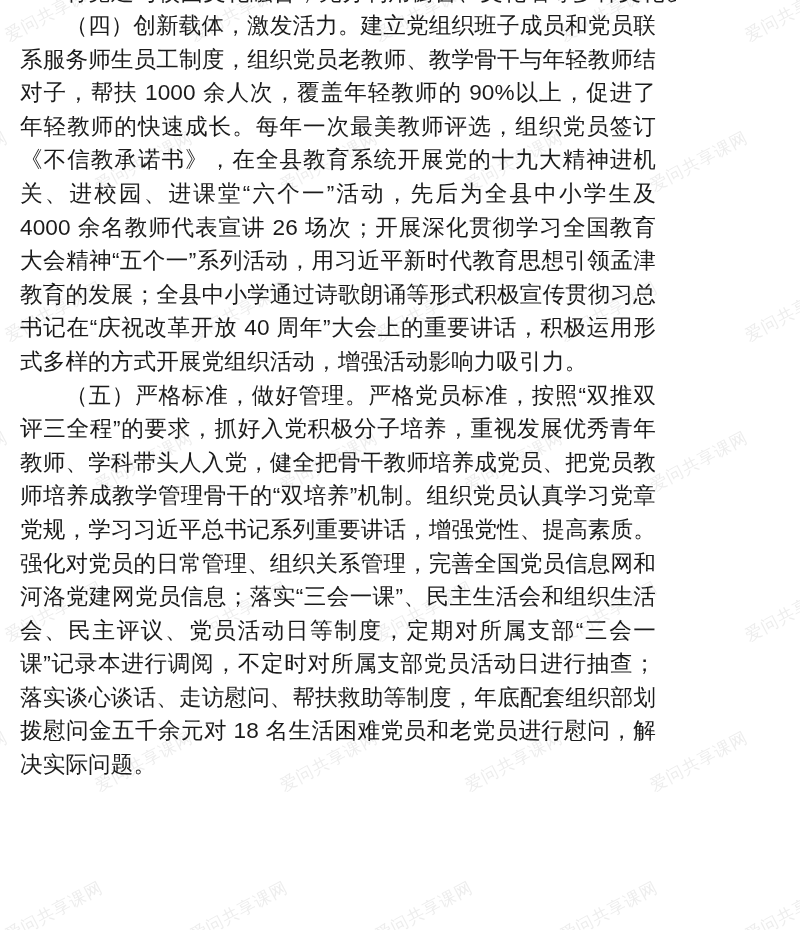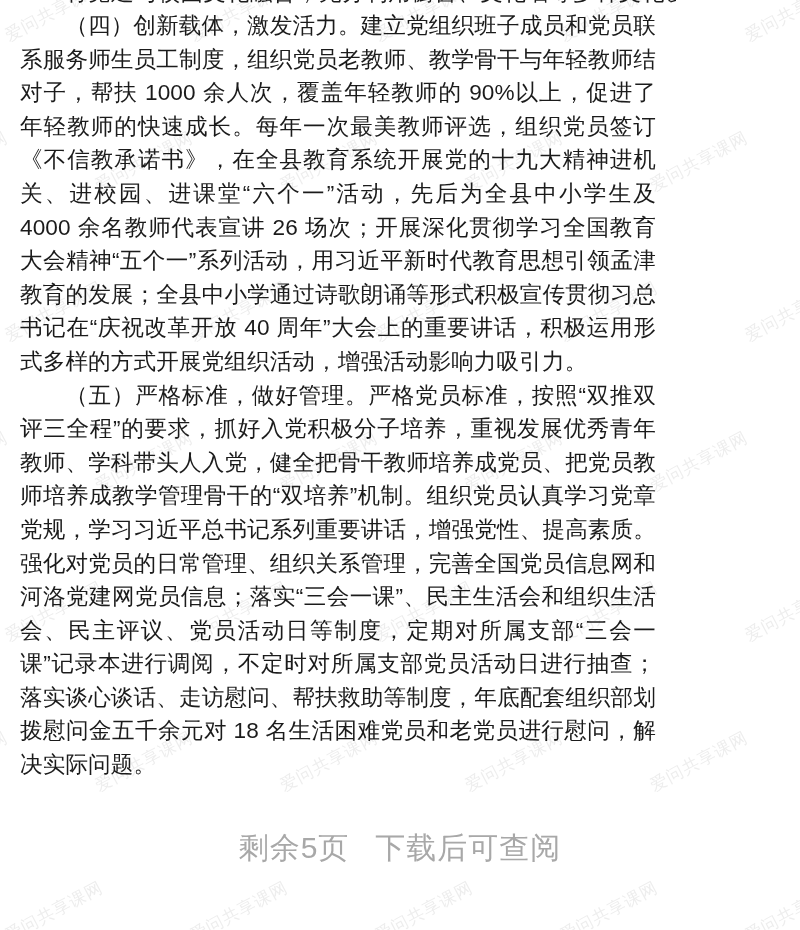--- a/index.html
+++ b/index.html
@@ -150,17 +150,14 @@
       <p class="para indent">将党建与校园文化融合，充分利用橱窗、文化墙等多种文化设施，营造了“美德少年”、“新时代好少年”评选、“扣好人生第一粒扣子”、“文明校园创建”、“党史宣传”等专题宣传栏，丰富校园文化内涵，加强对全体师生的党史国史和形势政策教育；坚持党建与教学工作相融合，将党建工作和教学工作同安排、同检查、同考核，充分发挥各门课程中的党建引领元素，建立常态化的政治理论学习制度，全县教育系统每月至少组织 1 次教职工政治学习，全方位开展党建工作；坚持党建与时代特色融合，在教育系统深入开展深化贯彻学习全国教育大会“五个一”、庆祝建党 97 周年、“中招一线比奉献”“不忘初心 牢记使命”演讲比赛等形式多样、主题鲜明、广泛参与的活动，唱响时代主旋律。</p>
     </div>
 
     <p class="para indent">（四）创新载体，激发活力。建立党组织班子成员和党员联系服务师生员工制度，组织党员老教师、教学骨干与年轻教师结对子，帮扶 1000 余人次，覆盖年轻教师的 90%以上，促进了年轻教师的快速成长。每年一次最美教师评选，组织党员签订《不信教承诺书》，在全县教育系统开展党的十九大精神进机关、进校园、进课堂“六个一”活动，先后为全县中小学生及 4000 余名教师代表宣讲 26 场次；开展深化贯彻学习全国教育大会精神“五个一”系列活动，用习近平新时代教育思想引领孟津教育的发展；全县中小学通过诗歌朗诵等形式积极宣传贯彻习总书记在“庆祝改革开放 40 周年”大会上的重要讲话，积极运用形式多样的方式开展党组织活动，增强活动影响力吸引力。</p>
 
     <p class="para indent">（五）严格标准，做好管理。严格党员标准，按照“双推双评三全程”的要求，抓好入党积极分子培养，重视发展优秀青年教师、学科带头人入党，健全把骨干教师培养成党员、把党员教师培养成教学管理骨干的“双培养”机制。组织党员认真学习党章党规，学习习近平总书记系列重要讲话，增强党性、提高素质。强化对党员的日常管理、组织关系管理，完善全国党员信息网和河洛党建网党员信息；落实“三会一课”、民主生活会和组织生活会、民主评议、党员活动日等制度，定期对所属支部“三会一课”记录本进行调阅，不定时对所属支部党员活动日进行抽查；落实谈心谈话、走访慰问、帮扶救助等制度，年底配套组织部划拨慰问金五千余元对 18 名生活困难党员和老党员进行慰问，解决实际问题。</p>
 
 
   </div>
 
-  <div id="paywall-notice">
-    <span class="notice-text">剩余5页</span><span class="notice-gap"></span><span class="notice-text">下载后可查阅</span>
-  </div>
 
 </div>
 
 </body></html>

